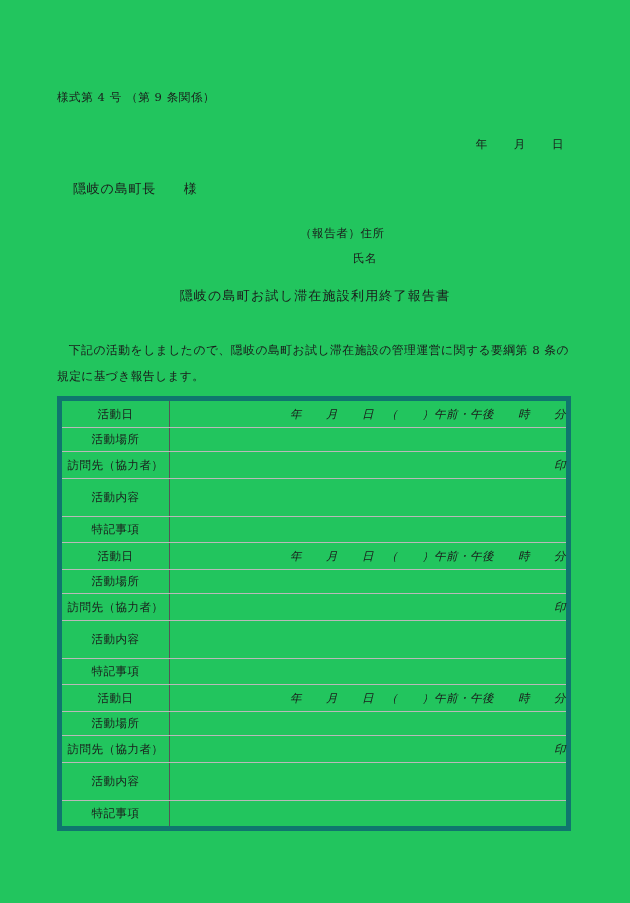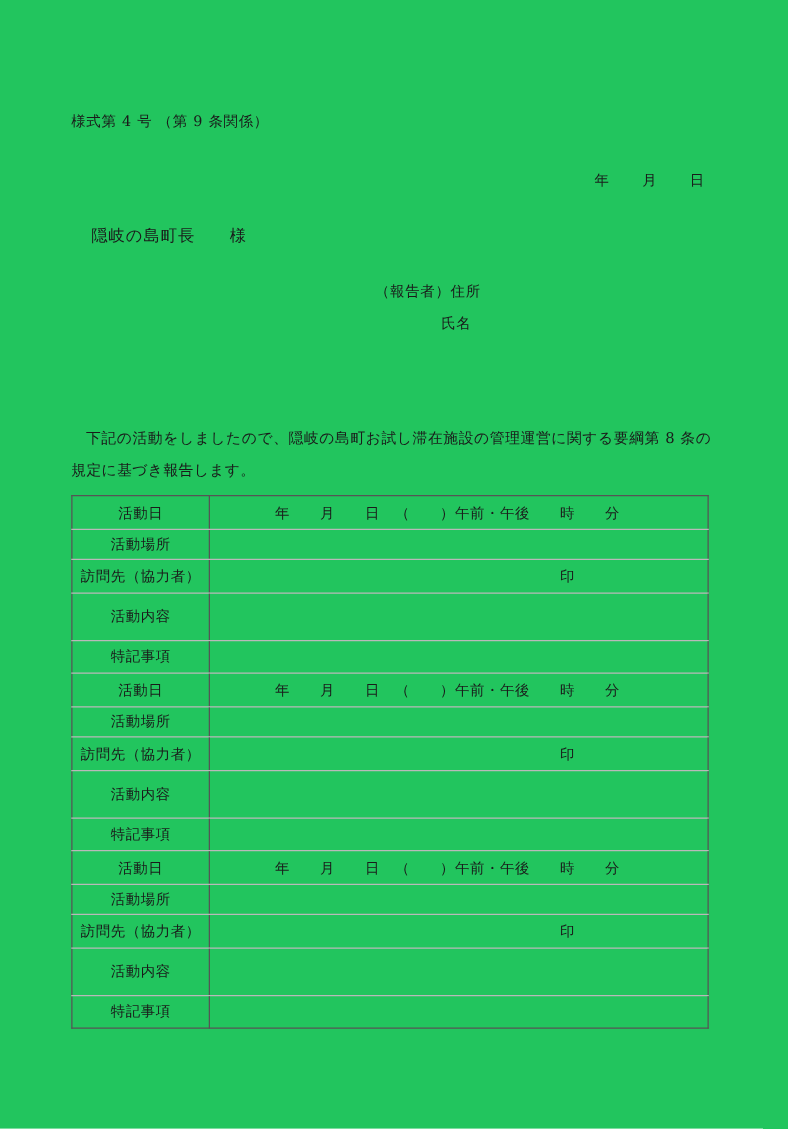--- a/index.html
+++ b/index.html
@@ -110,25 +110,25 @@
     border: 1px solid #b9b9b9;
     padding: 0;
     vertical-align: middle;
   }
   .activity-table td.label {
     text-align: center;
     letter-spacing: 0.5px;
     white-space: nowrap;
     border-right-color: #555;
   }
-  .activity-table td.value { text-align: left; }
+  .activity-table td.value { text-align: right; font-style: italic; }
 
   
   .activity-table {
-    border: 1px solid #0f766e;
+    border: 5px solid #0f766e;
   }
   .activity-table tr.block-start td { border-top: 1px solid #555; }
   .activity-table tr:first-child td { border-top: 1px solid #555; }
   .activity-table tr.last-row td { border-bottom: 1px solid #555; }
   .activity-table td:first-child { border-left: 1px solid #555; }
   .activity-table td:last-child { border-right: 1px solid #555; }
 
   .r-date    { height: 26px; }
   .r-place   { height: 23px; }
   .r-visit   { height: 26px; }
@@ -157,20 +157,21 @@
   <div class="date-line">
     <span>年</span><span class="gap"></span><span>月</span><span class="gap"></span><span>日</span>
   </div>
 
   <div class="addressee">隠岐の島町長　　様</div>
 
   <div class="reporter">（報告者）住所</div>
 
   <div class="reporter-name">氏名</div>
 
+  <div class="doc-title">隠岐の島町お試し滞在施設利用終了報告書</div>
 
   <div class="body-text">下記の活動をしましたので、隠岐の島町お試し滞在施設の管理運営に関する要綱第 8 条の規定に基づき報告します。</div>
 
   <table class="activity-table">
     <colgroup>
       <col class="c-label">
       <col class="c-value">
     </colgroup>
     <tbody>
 

